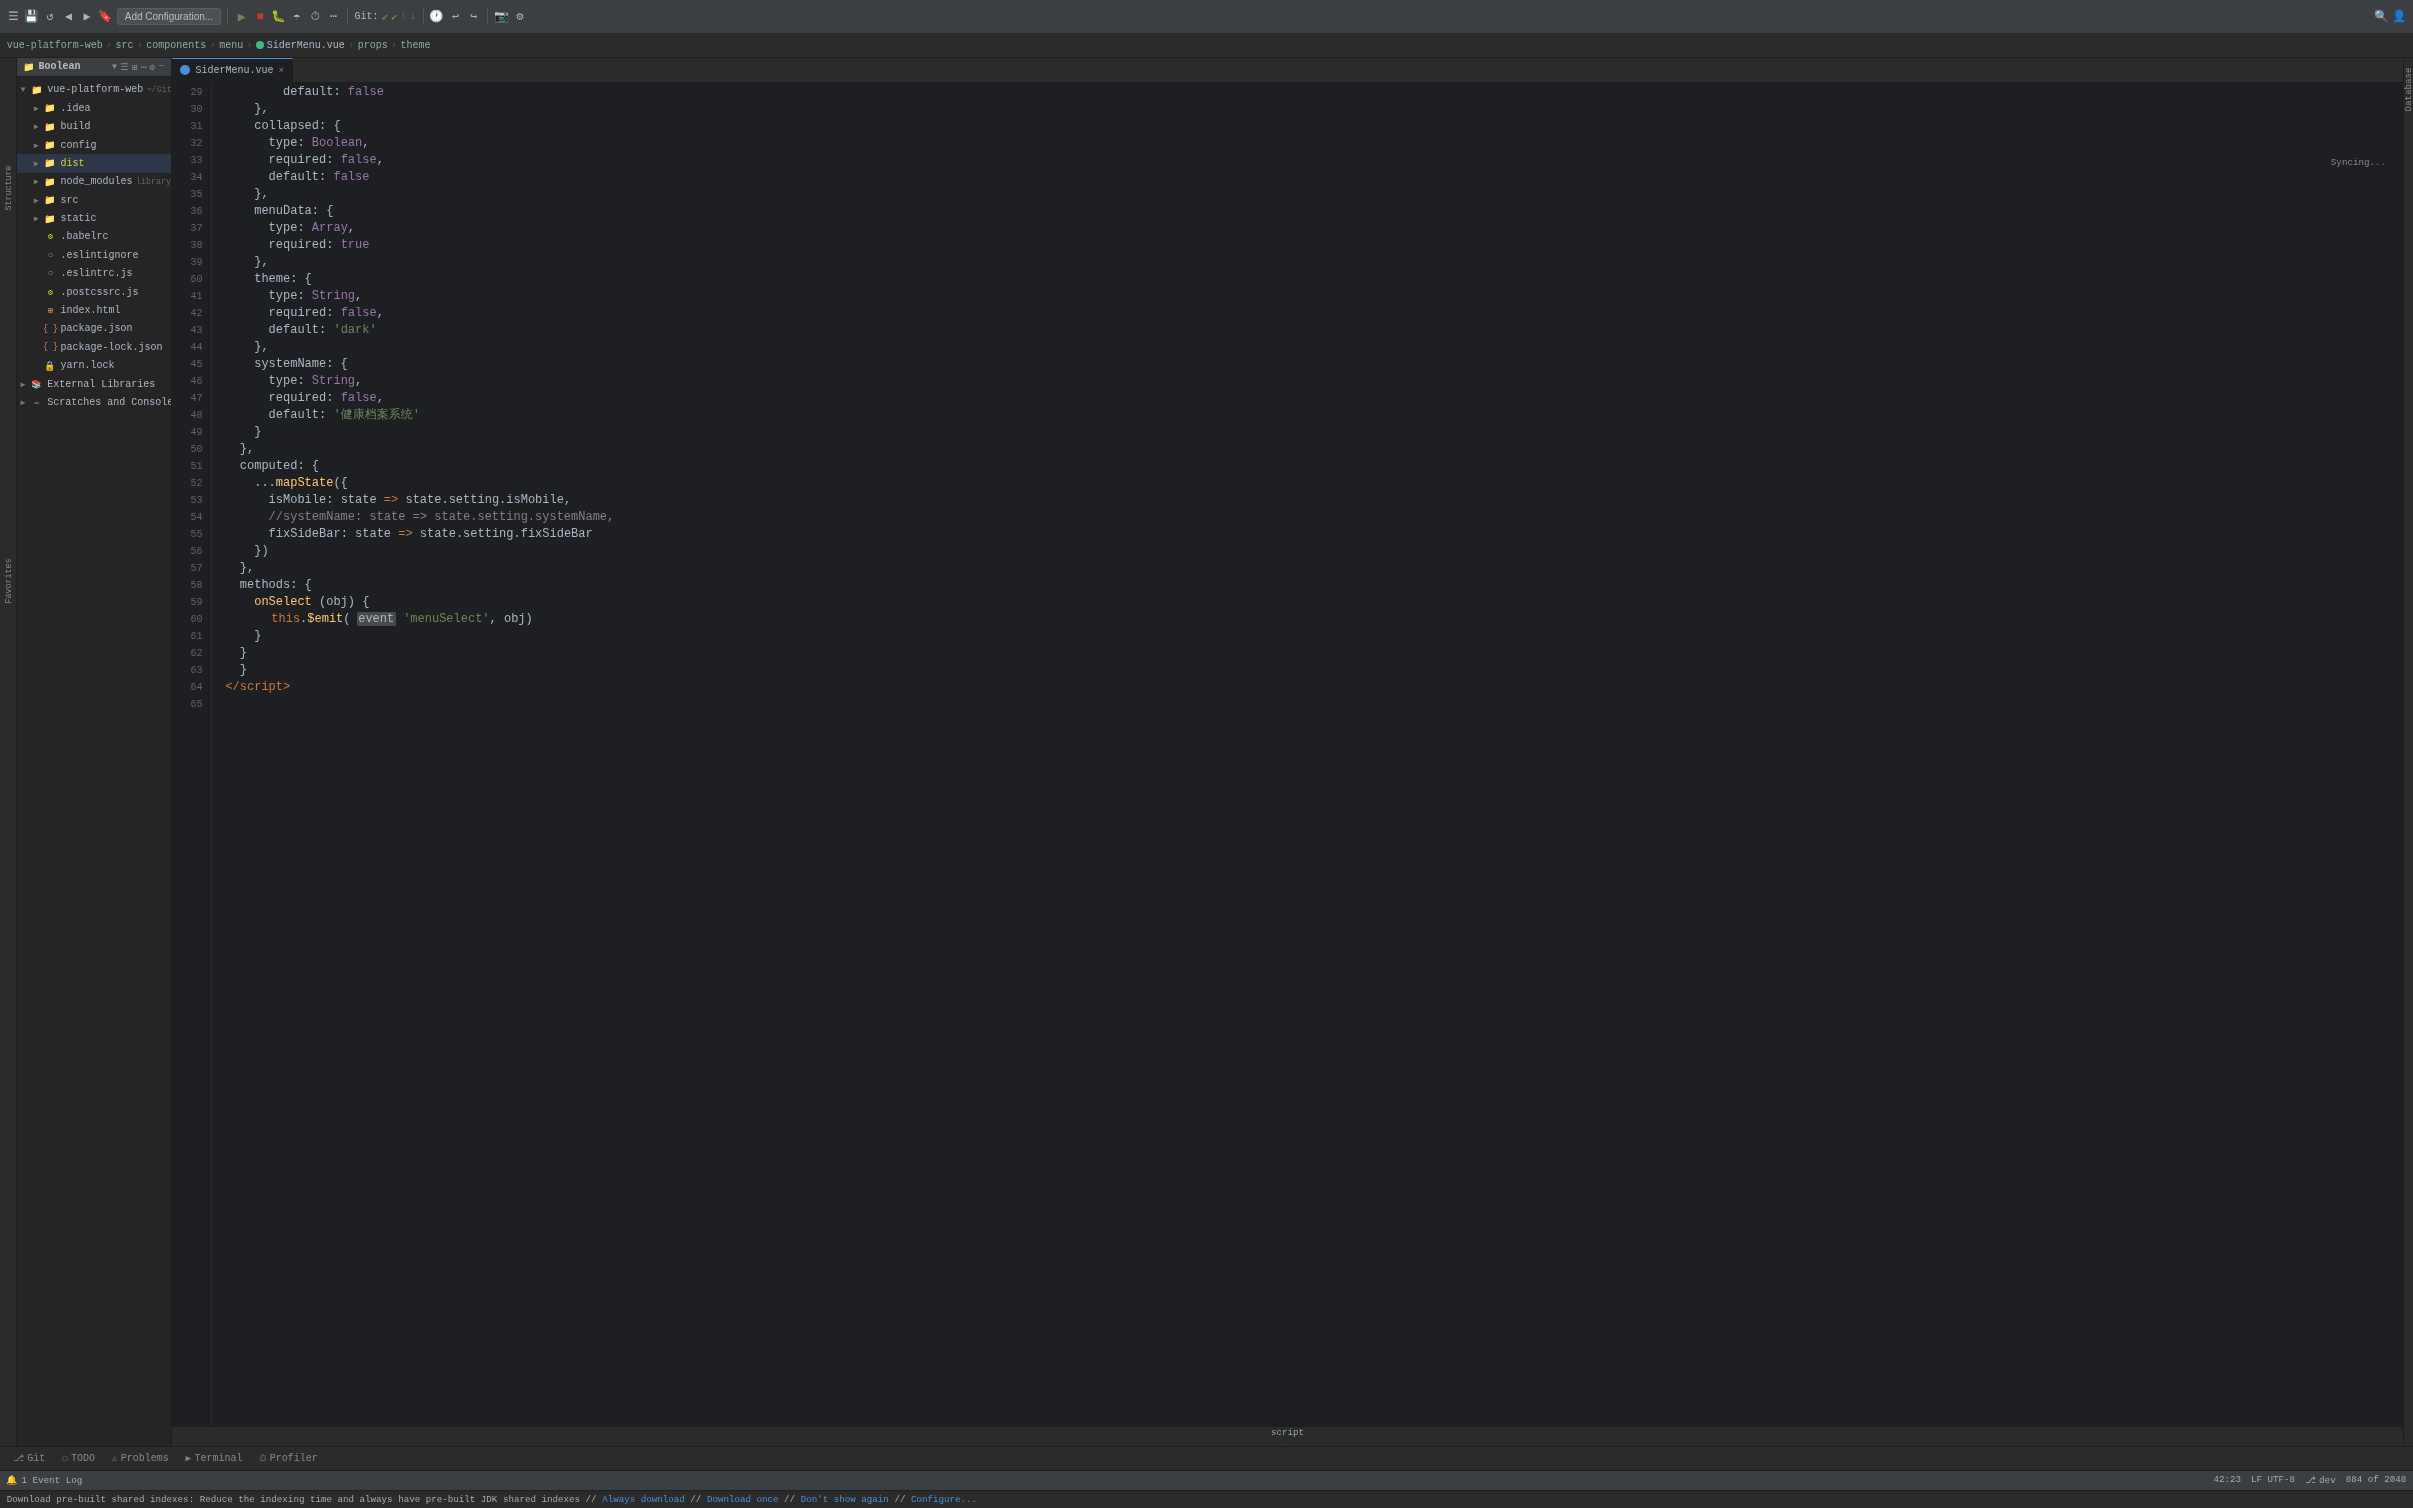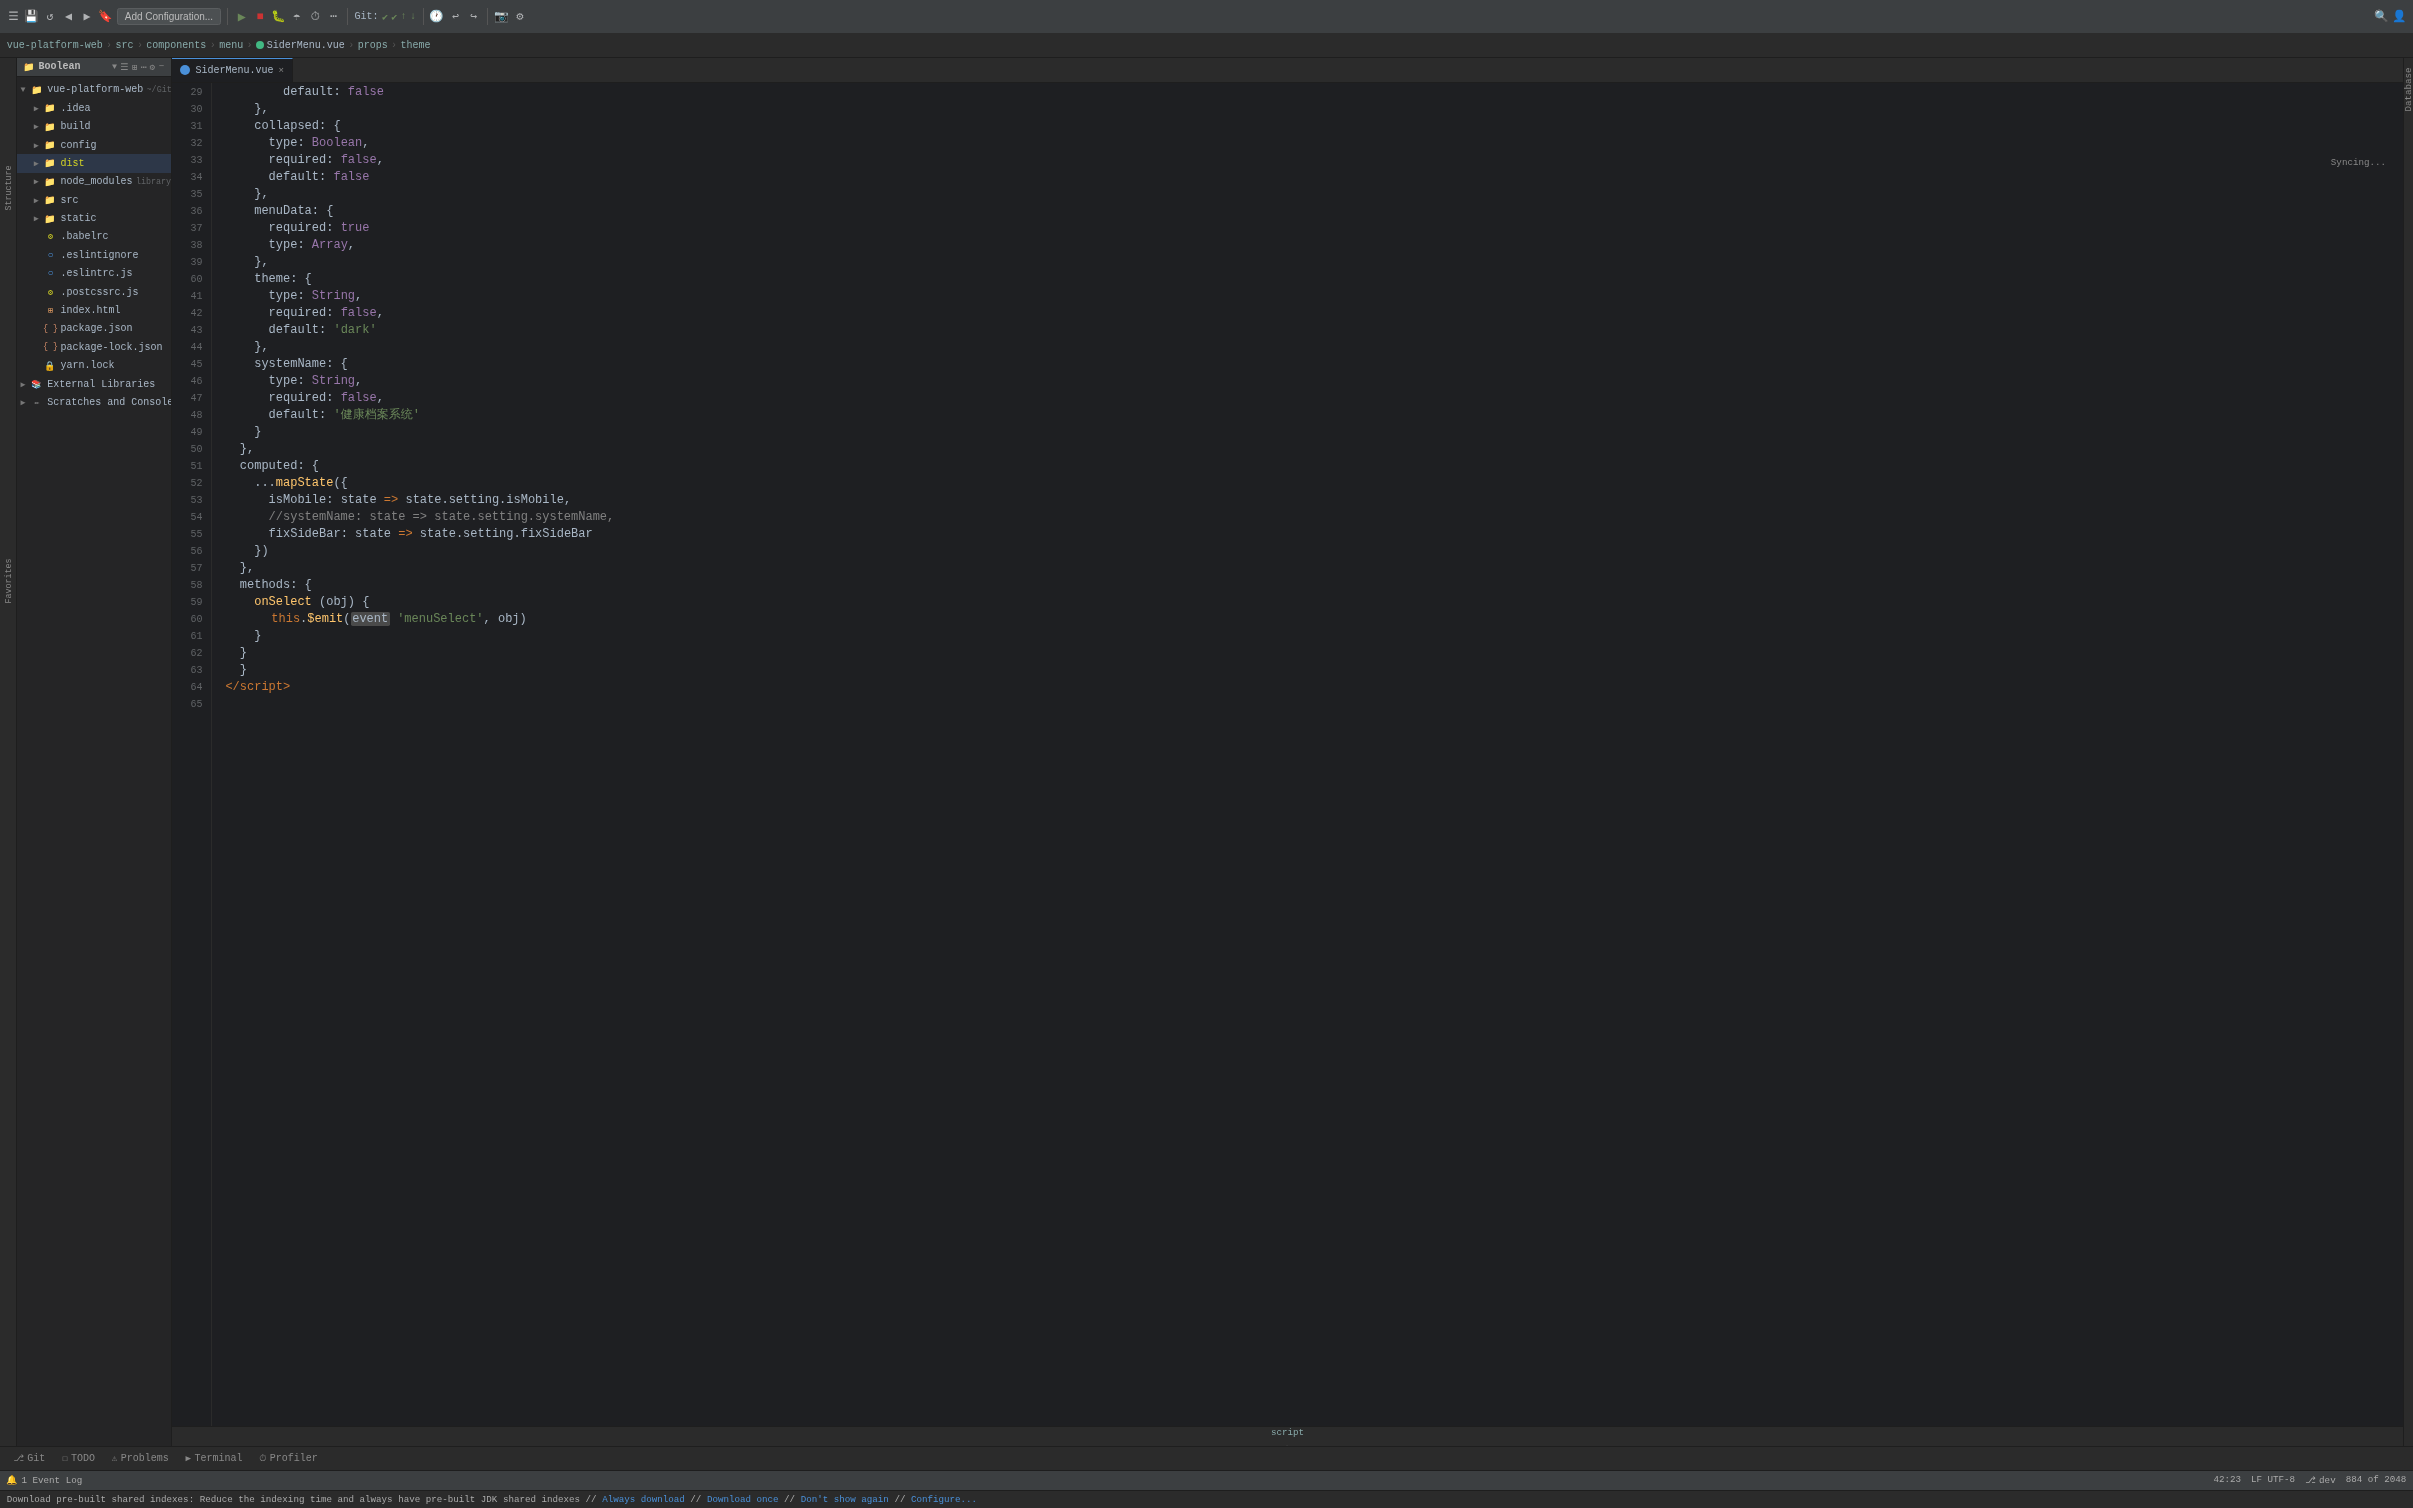--- a/index.html
+++ b/index.html
@@ -226,21 +226,21 @@
     }
 
     
     .kw { color: #cc7832; }
     .str { color: #6a8759; }
     .fn { color: #ffc66d; }
     .type2 { color: #9876aa; }
     .comment { color: #808080; }
     .plain { color: #a9b7c6; }
     .bool-val { color: #9876aa; }
-    .param-highlight { background: #4a4a4a; border-radius: 1.7px; padding: 0 1.7px; }
+    .param-highlight { background: #4a4a4a; border-radius: 1.7px; padding: 0 1.7px; margin-left: 6px; }
     .arrow { color: #cc7832; }
 
     
     .editor-breadcrumb {
       background: #2b2b2b;
       height: 20px;
       display: flex;
       align-items: center;
       padding: 0 6.7px;
       font-size: 9.2px;
@@ -632,25 +632,25 @@
 
         <div class="code-line">
           <span class="plain">    },</span>
         </div>
 
         <div class="code-line">
           <span class="plain">    <span class="plain">menuData</span>: {</span>
         </div>
 
         <div class="code-line">
+          <span class="plain">      <span class="plain">type</span>: <span class="type2">Array</span>,</span>
+        </div>
+
+        <div class="code-line">
           <span class="plain">      <span class="plain">required</span>: <span class="bool-val">true</span></span>
-        </div>
-
-        <div class="code-line">
-          <span class="plain">      <span class="plain">type</span>: <span class="type2">Array</span>,</span>
         </div>
 
         <div class="code-line">
           <span class="plain">    },</span>
         </div>
 
         <div class="code-line">
           <span class="plain">    <span class="plain">theme</span>: {</span>
         </div>
 

